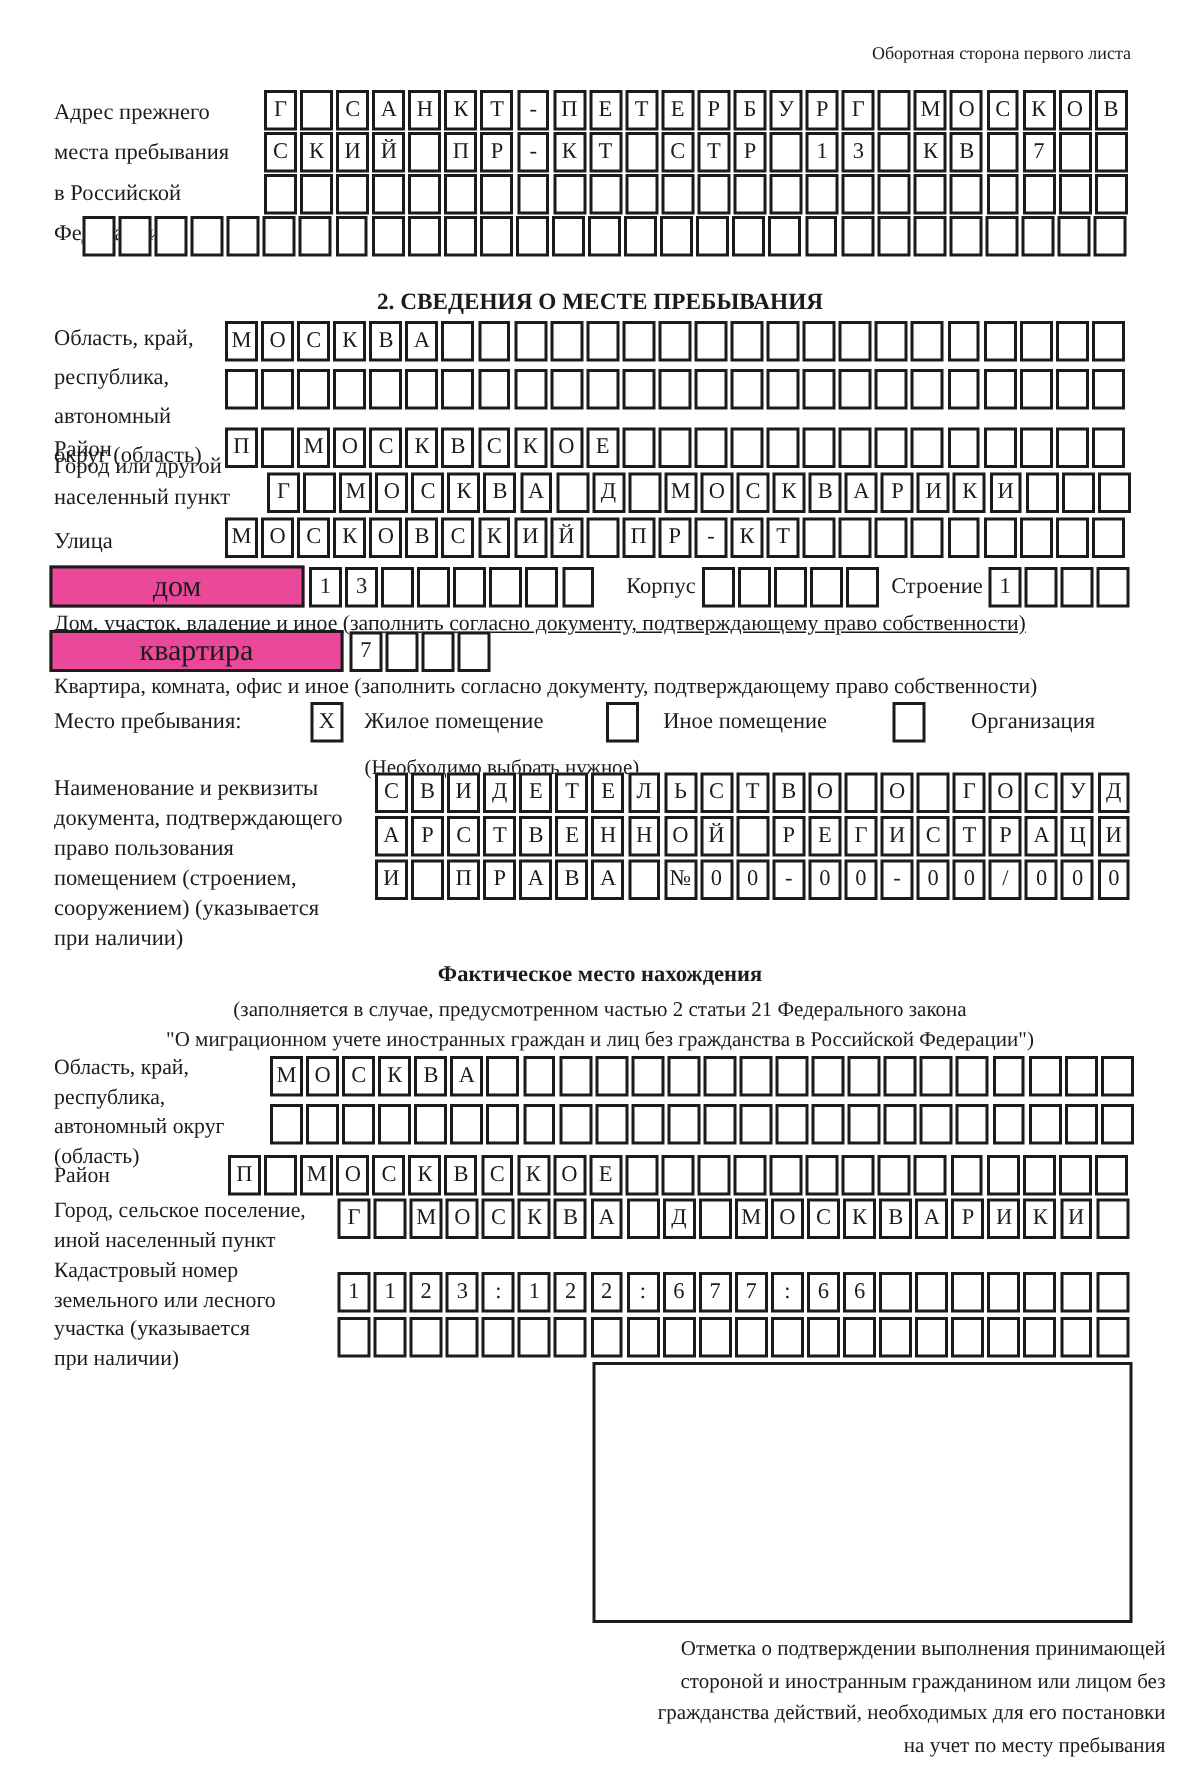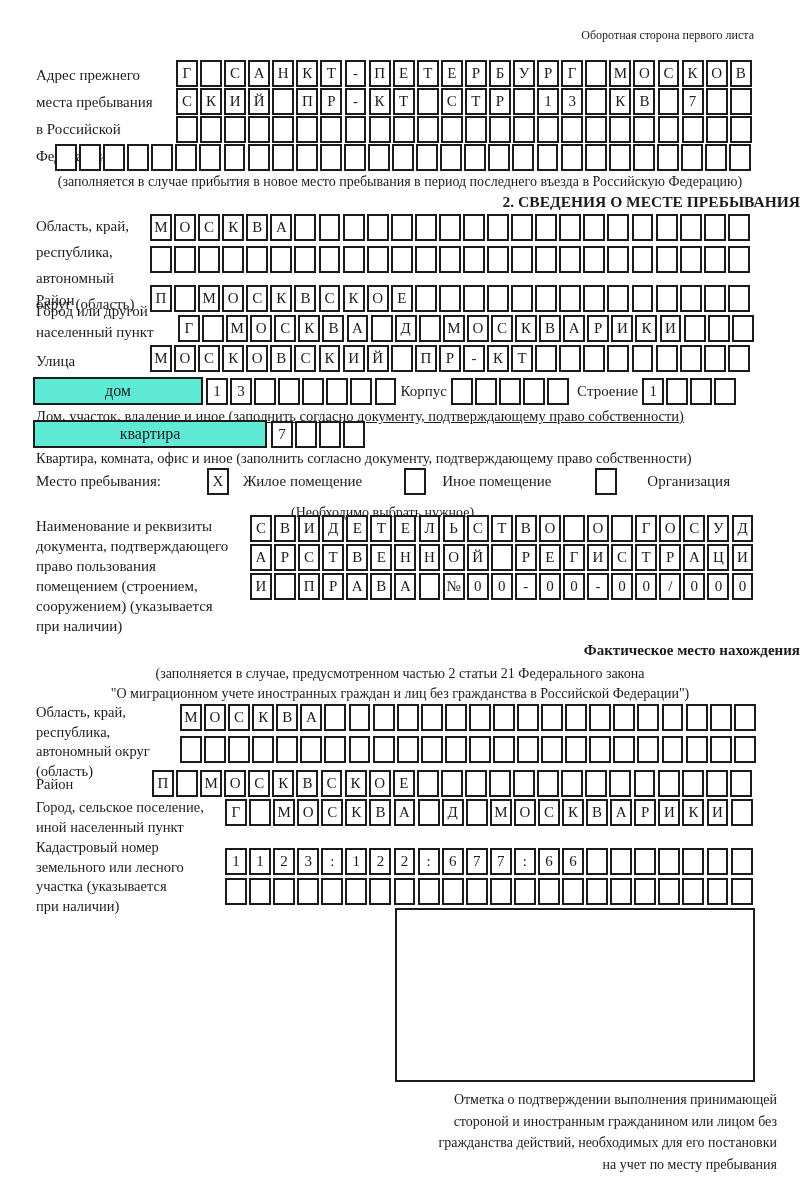--- a/index.html
+++ b/index.html
@@ -13,35 +13,35 @@
   .hdr-note { position:absolute; top:28px; right:46px; font-size:12px; }
 
   .lbl { position:absolute; font-size:15px; white-space:pre-line; line-height:21px; }
   .lbl.lh27 { line-height:27px; }
   .lbl.lh26 { line-height:26px; }
   .lbl.lh20 { line-height:20px; }
   .lbl.lh19 { line-height:19.5px; font-size:14.5px; }
 
   .caption { position:absolute; font-size:14px; }
   .center  { left:0; right:0; text-align:center; }
-  .sec-title { position:absolute; left:0; right:0; text-align:right;
+  .sec-title { position:absolute; left:0; right:0; text-align:center;
                font-size:15.5px; font-weight:bold; }
 
   .cellrow { position:absolute; display:flex; gap:2.2px; }
   .cells-inline { display:flex; gap:2.2px; }
   .cell {
     flex:0 0 auto; width:21.9px; height:27px;
     border:2px solid #1b1b1b; background:#fff;
     display:flex; align-items:center; justify-content:center;
     font-size:15px; line-height:1;
   }
   .hrow { position:absolute; display:flex; align-items:center; }
   .wide-box {
-    height:28px; border:2px solid #1b1b1b; background:#5eead4;
-    display:flex; align-items:center; justify-content:center; font-size:16px;
+    height:28px; border:2px solid #1b1b1b; background:#ec4899;
+    display:flex; align-items:center; justify-content:center; font-size:20px;
   }
   .inline-lbl { font-size:15px; white-space:nowrap; }
 
   .stamp-box { position:absolute; left:395px; top:908px; width:360px; height:174px;
                border:2px solid #1b1b1b; background:#fff; }
   .stamp-note { position:absolute; left:383px; top:1089px; width:394px;
                 text-align:right; font-size:14px; line-height:21.5px; white-space:pre-line; }
 </style>
 </head>
 <body>
@@ -156,21 +156,20 @@
       <span class="cell"></span>
       <span class="cell"></span>
       <span class="cell"></span>
       <span class="cell"></span>
       <span class="cell"></span>
       <span class="cell"></span>
       <span class="cell"></span>
       <span class="cell"></span>
       <span class="cell"></span>
     </div>
-  <div class="caption center" style="top:174px;">(заполняется в случае прибытия в новое место пребывания в период последнего въезда в Российскую Федерацию)</div>
 
   <div class="sec-title" style="top:193px;">2. СВЕДЕНИЯ О МЕСТЕ ПРЕБЫВАНИЯ</div>
 
   <div class="lbl lh26" style="left:36px; top:213px; width:110px;">Область, край,
 республика,
 автономный
 округ (область)</div>
   <div class="cellrow" style="left:150px; top:214px;">
       <span class="cell">М</span>
       <span class="cell">О</span>
@@ -318,59 +317,59 @@
     <div class="cells-inline" style="margin-left:3px;">
         <span class="cell">1</span>
         <span class="cell">3</span>
         <span class="cell"></span>
         <span class="cell"></span>
         <span class="cell"></span>
         <span class="cell"></span>
         <span class="cell"></span>
         <span class="cell"></span>
       </div>
-    <span class="inline-lbl" style="margin-left:4px;">Корпус</span>
+    <span class="inline-lbl" style="margin-left:21px;">Корпус</span>
     <div class="cells-inline" style="margin-left:4px;">
         <span class="cell"></span>
         <span class="cell"></span>
         <span class="cell"></span>
         <span class="cell"></span>
         <span class="cell"></span>
       </div>
     <span class="inline-lbl" style="margin-left:8px;">Строение</span>
     <div class="cells-inline" style="margin-left:4px;">
         <span class="cell">1</span>
         <span class="cell"></span>
         <span class="cell"></span>
         <span class="cell"></span>
       </div>
   </div>
   <div class="caption" style="left:36px; top:408px; font-size:14.5px;text-decoration:underline;">Дом, участок, владение и иное (заполнить согласно документу, подтверждающему право собственности)</div>
 
   <div class="hrow" style="left:33px; top:420px;">
-    <div class="wide-box" style="width:234px;">квартира</div>
+    <div class="wide-box" style="width:196px;">квартира</div>
     <div class="cells-inline" style="margin-left:4px;">
         <span class="cell">7</span>
         <span class="cell"></span>
         <span class="cell"></span>
         <span class="cell"></span>
       </div>
   </div>
   <div class="caption" style="left:36px; top:450px; font-size:14.5px;">Квартира, комната, офис и иное (заполнить согласно документу, подтверждающему право собственности)</div>
 
   <div class="hrow" style="left:36px; top:468px;">
     <span class="inline-lbl">Место пребывания:</span>
     <div class="cell" style="margin-left:46px;">X</div>
     <span class="inline-lbl" style="margin-left:14px;">Жилое помещение</span>
     <div class="cell" style="margin-left:42px;"></div>
     <span class="inline-lbl" style="margin-left:16px;">Иное помещение</span>
     <div class="cell" style="margin-left:44px;"></div>
     <span class="inline-lbl" style="margin-left:30px;">Организация</span>
   </div>
-  <div class="caption" style="left:243px; top:505px;margin-left:48px;">(Необходимо выбрать нужное)</div>
+  <div class="caption" style="left:243px; top:505px;">(Необходимо выбрать нужное)</div>
 
   <div class="lbl lh20" style="left:36px; top:516px; width:210px;">Наименование и реквизиты
 документа, подтверждающего
 право пользования
 помещением (строением,
 сооружением) (указывается
 при наличии)</div>
   <div class="cellrow" style="left:250px; top:515px;">
       <span class="cell">С</span>
       <span class="cell">В</span>

